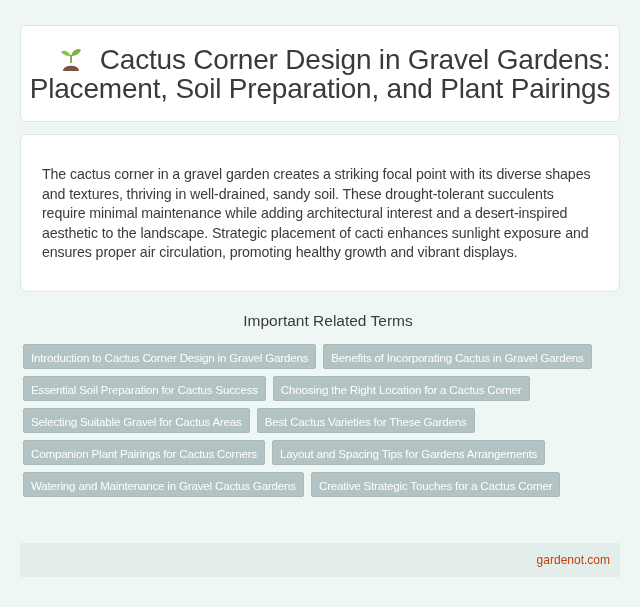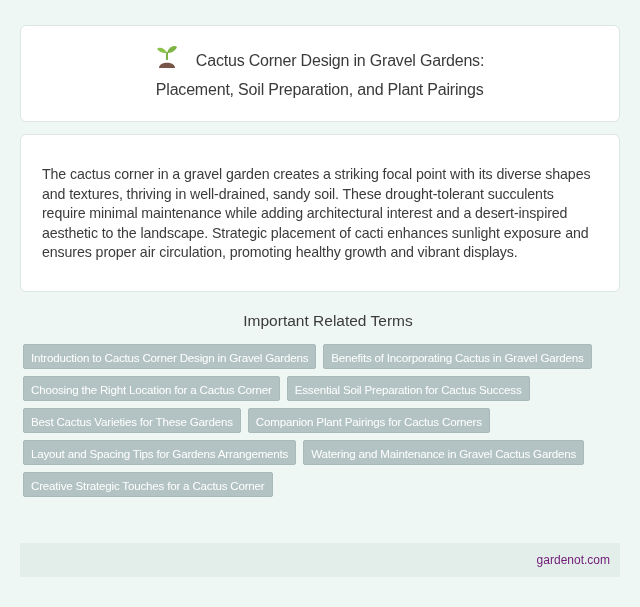--- a/index.html
+++ b/index.html
@@ -13,22 +13,22 @@
     .wrap { position: relative; width: 640px; height: 607px; }
     .card {
       position: absolute;
       left: 20px; width: 600px;
       background: #ffffff;
       border: 1px solid #dde6e3;
       border-radius: 6px;
     }
     .header-card { top: 25px; height: 97px; display: flex; align-items: center; justify-content: center; }
     .title {
-      text-align: left;
-      font-size: 16px;
+      text-align: right;
+      font-size: 28px;
       line-height: 29px;
       color: #3a3a3a;
       font-weight: normal;
       letter-spacing: -0.2px;
     }
     .sprout {
       display: inline-block;
       width: 22px; height: 24px;
       vertical-align: -2px;
       margin-right: 18px;
@@ -63,21 +63,21 @@
       white-space: nowrap;
       letter-spacing: -0.2px;
       text-align: right;
     }
     .footer {
       position: absolute; top: 543px; left: 20px; width: 600px; height: 34px;
       background: #e3eeeb;
       display: flex; align-items: center; justify-content: flex-end;
       padding-right: 10px;
     }
-    .footer span { font-size: 12px; color: #701a75; }
+    .footer span { font-size: 12px; color: #c2410c; }
   </style>
 </head>
 <body>
 
 <div class="wrap">
 
   <div class="card header-card">
     <h1 class="title">
       <span class="sprout">
         <svg width="22" height="24" viewBox="0 0 22 24">
@@ -93,22 +93,23 @@
 
   <div class="card desc-card">
     <p class="desc">The cactus corner in a gravel garden creates a striking focal point with its diverse shapes and textures, thriving in well-drained, sandy soil. These drought-tolerant succulents require minimal maintenance while adding architectural interest and a desert-inspired aesthetic to the landscape. Strategic placement of cacti enhances sunlight exposure and ensures proper air circulation, promoting healthy growth and vibrant displays.</p>
   </div>
 
   <div class="related-title">Important Related Terms</div>
 
   <div class="tags">
     <a class="tag">Introduction to Cactus Corner Design in Gravel Gardens</a>
     <a class="tag">Benefits of Incorporating Cactus in Gravel Gardens</a>
+    <a class="tag">Essential Soil Preparation for Cactus Success</a>
     <a class="tag">Choosing the Right Location for a Cactus Corner</a>
-    <a class="tag">Essential Soil Preparation for Cactus Success</a>
+    <a class="tag">Selecting Suitable Gravel for Cactus Areas</a>
     <a class="tag">Best Cactus Varieties for These Gardens</a>
     <a class="tag">Companion Plant Pairings for Cactus Corners</a>
     <a class="tag">Layout and Spacing Tips for Gardens Arrangements</a>
     <a class="tag">Watering and Maintenance in Gravel Cactus Gardens</a>
     <a class="tag">Creative Strategic Touches for a Cactus Corner</a>
   </div>
 
   <div class="footer">
     <span>gardenot.com</span>
   </div>

